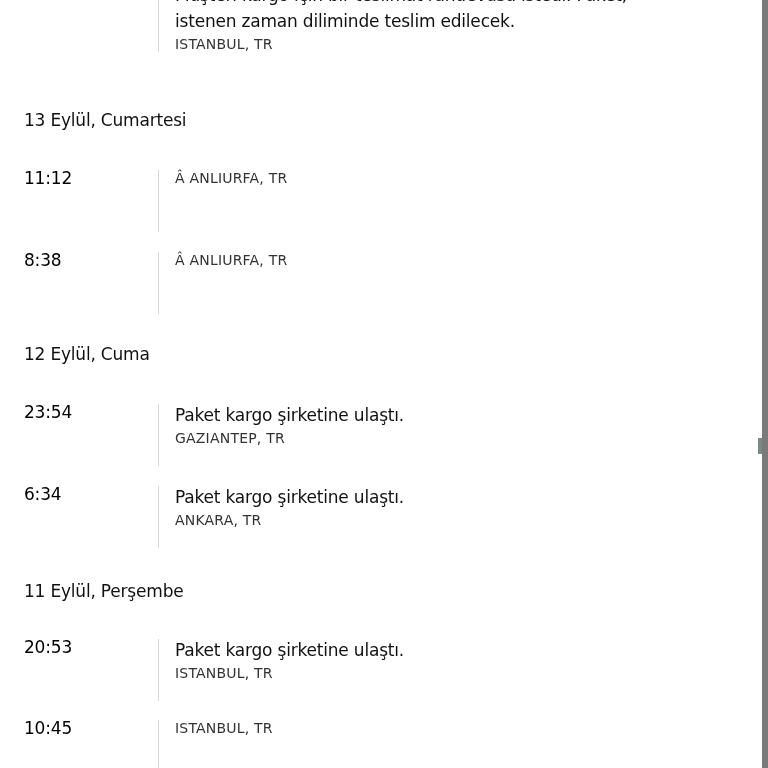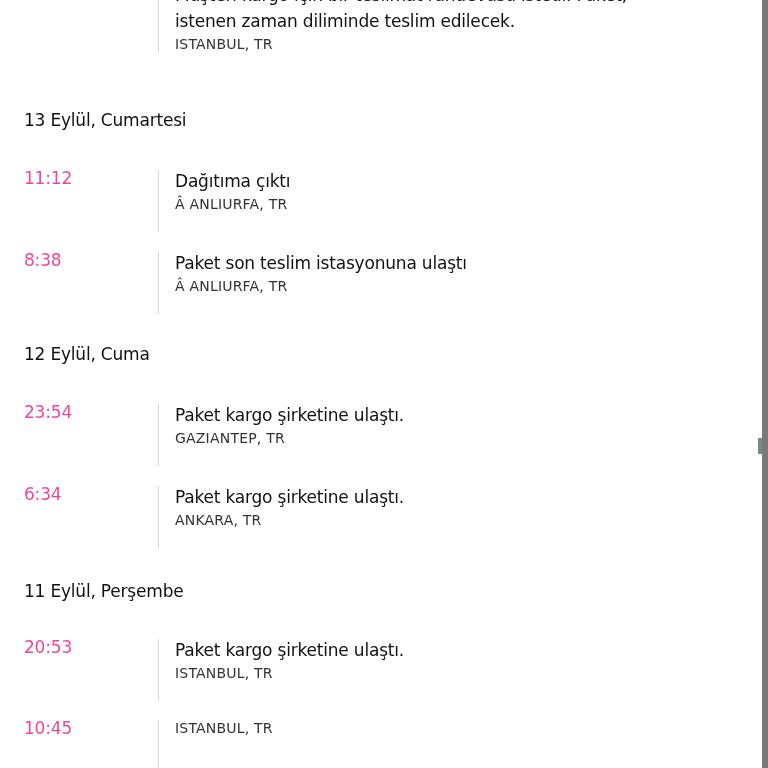--- a/index.html
+++ b/index.html
@@ -22,21 +22,21 @@
       background: #1f3b3b; opacity: .6;
     }
     .timeline { position: absolute; left: 0; top: -18px; width: 762px; }
     .day {
       position: absolute; left: 24px;
       font-size: 17px; color: #111; letter-spacing: -0.2px;
     }
     .event { position: absolute; left: 0; width: 740px; }
     .time {
       position: absolute; left: 24px; top: 0;
-      font-size: 17px; color: #ec4899; letter-spacing: -0.2px;
+      font-size: 17px; color: #000000; letter-spacing: -0.2px;
     }
     .bar {
       position: absolute; left: 158px; top: 2px; width: 1px;
       background: #d5d9d9;
     }
     .desc {
       position: absolute; left: 175px; top: 0; width: 500px;
       font-size: 17px; line-height: 26px; color: #111; letter-spacing: -0.2px;
     }
     .loc {
@@ -59,30 +59,28 @@
         <span class="loc">ISTANBUL, TR</span>
       </div>
     </div>
 
     <div class="day" style="top:128px;">13 Eylül, Cumartesi</div>
 
     <div class="event" style="top:186px;">
       <span class="time">11:12</span>
       <div class="bar" style="height:62px;"></div>
       <div class="desc">
-        <span style="display:block">Dağıtıma çıktı</span>
         <span class="loc">Â  ANLIURFA, TR</span>
       </div>
     </div>
 
     <div class="event" style="top:268px;">
       <span class="time">8:38</span>
       <div class="bar" style="height:62px;"></div>
       <div class="desc">
-        <span style="display:block">Paket son teslim istasyonuna ulaştı</span>
         <span class="loc">Â  ANLIURFA, TR</span>
       </div>
     </div>
 
     <div class="day" style="top:362px;">12 Eylül, Cuma</div>
 
     <div class="event" style="top:420px;">
       <span class="time">23:54</span>
       <div class="bar" style="height:62px;"></div>
       <div class="desc">

